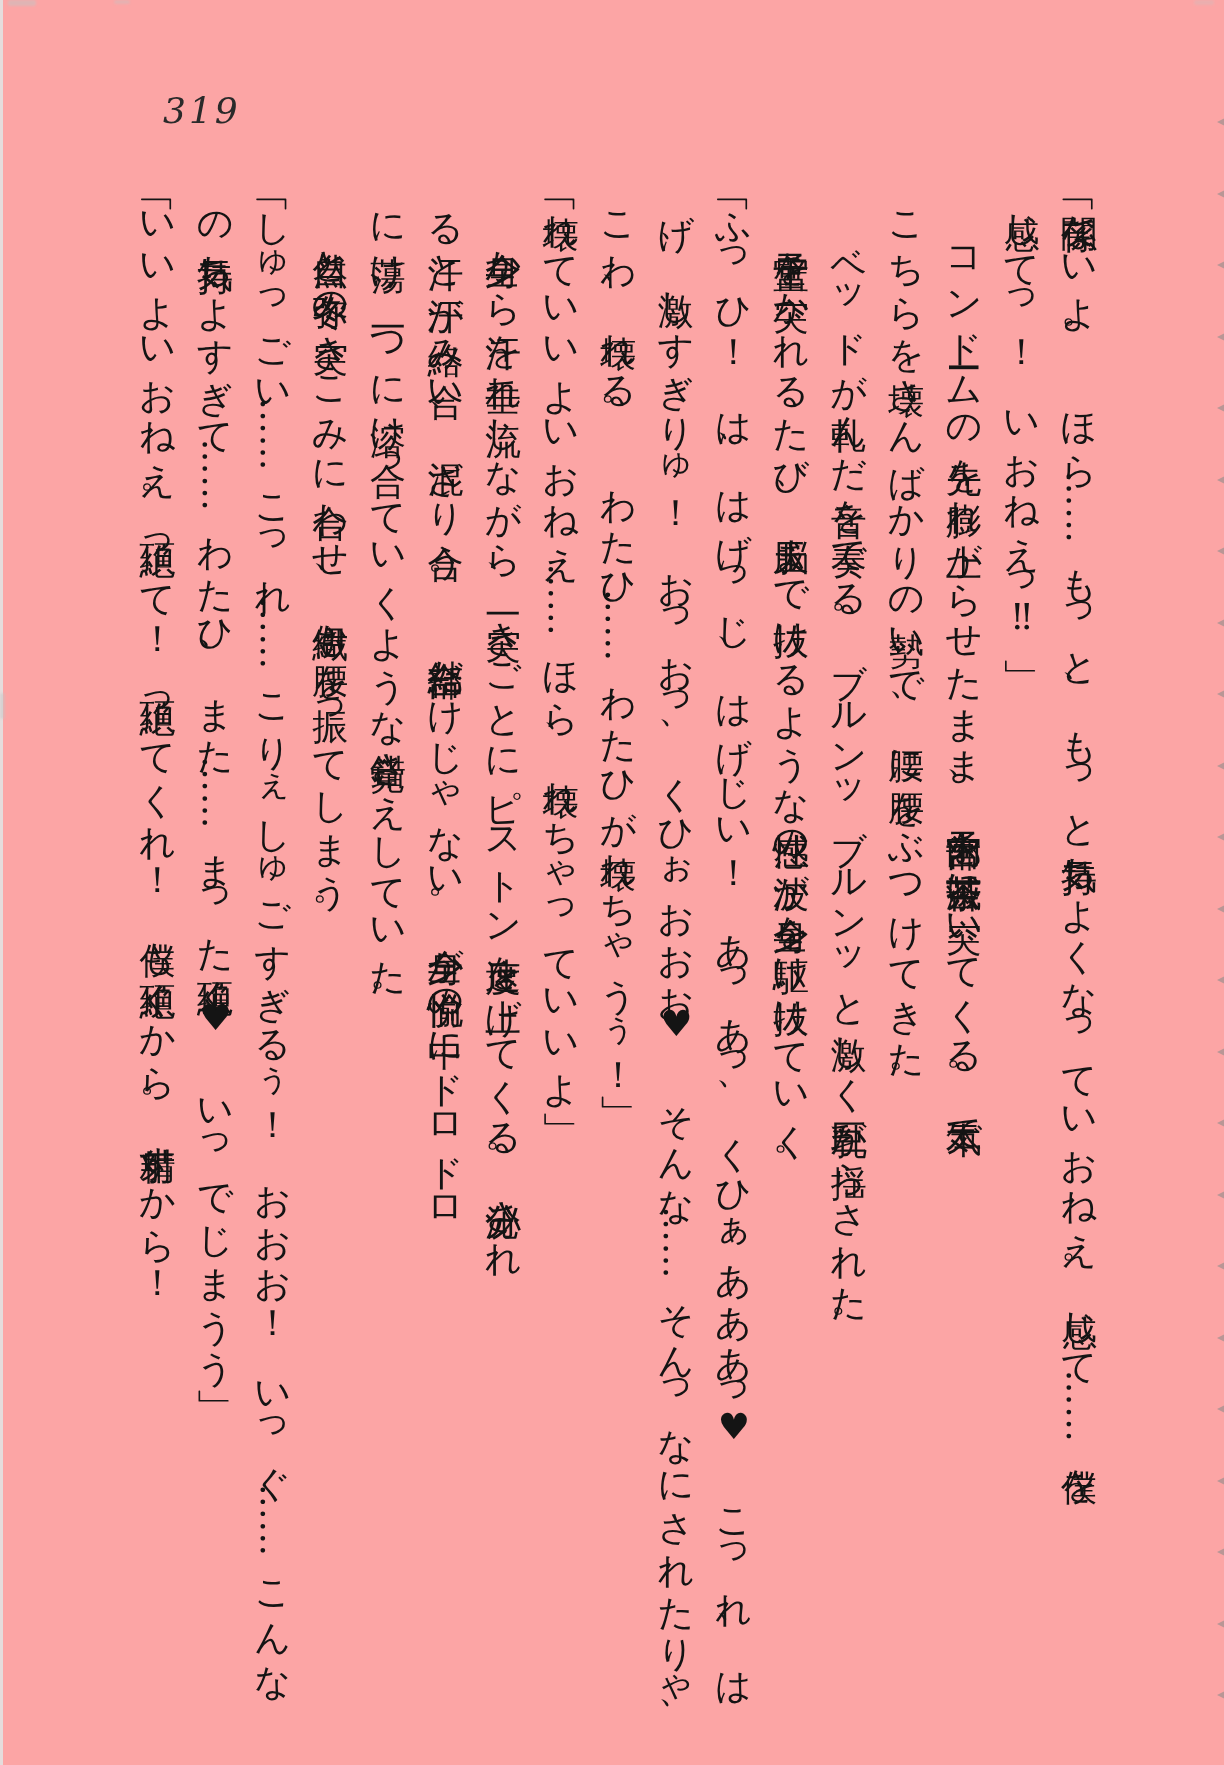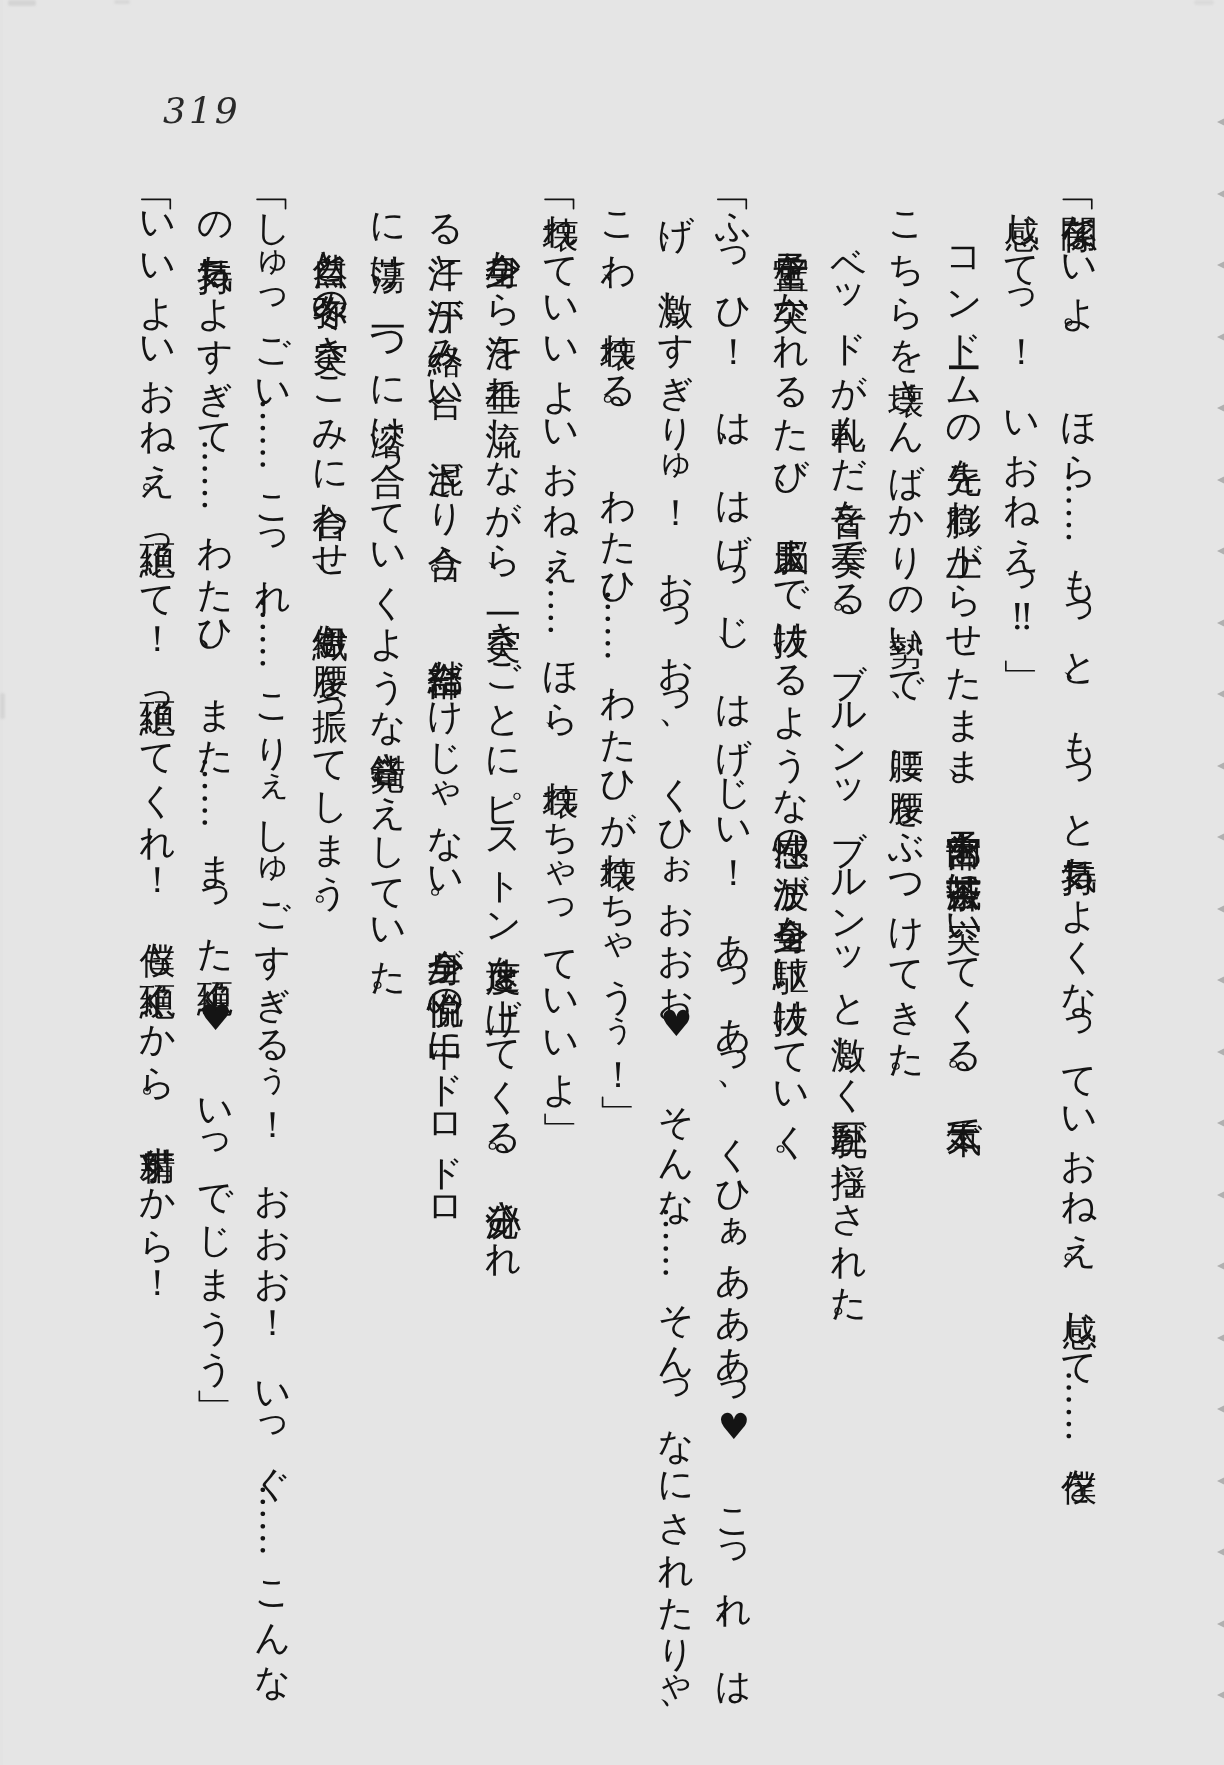--- a/index.html
+++ b/index.html
@@ -4,21 +4,21 @@
 <style>
   html, body {
     margin: 0;
     padding: 0;
     background: #ffffff;
   }
   .page {
     position: relative;
     width: 1224px;
     height: 1765px;
-    background: #e5e5e5;
+    background: #fca5a5;
     overflow: hidden;
     font-family: "DejaVu Serif", "Liberation Serif", serif;
   }
   .left-edge-shadow {
     position: absolute;
     left: 0; top: 0;
     width: 3px; height: 100%;
     background: #e2e2e2;
     opacity: 0.9;
   }

